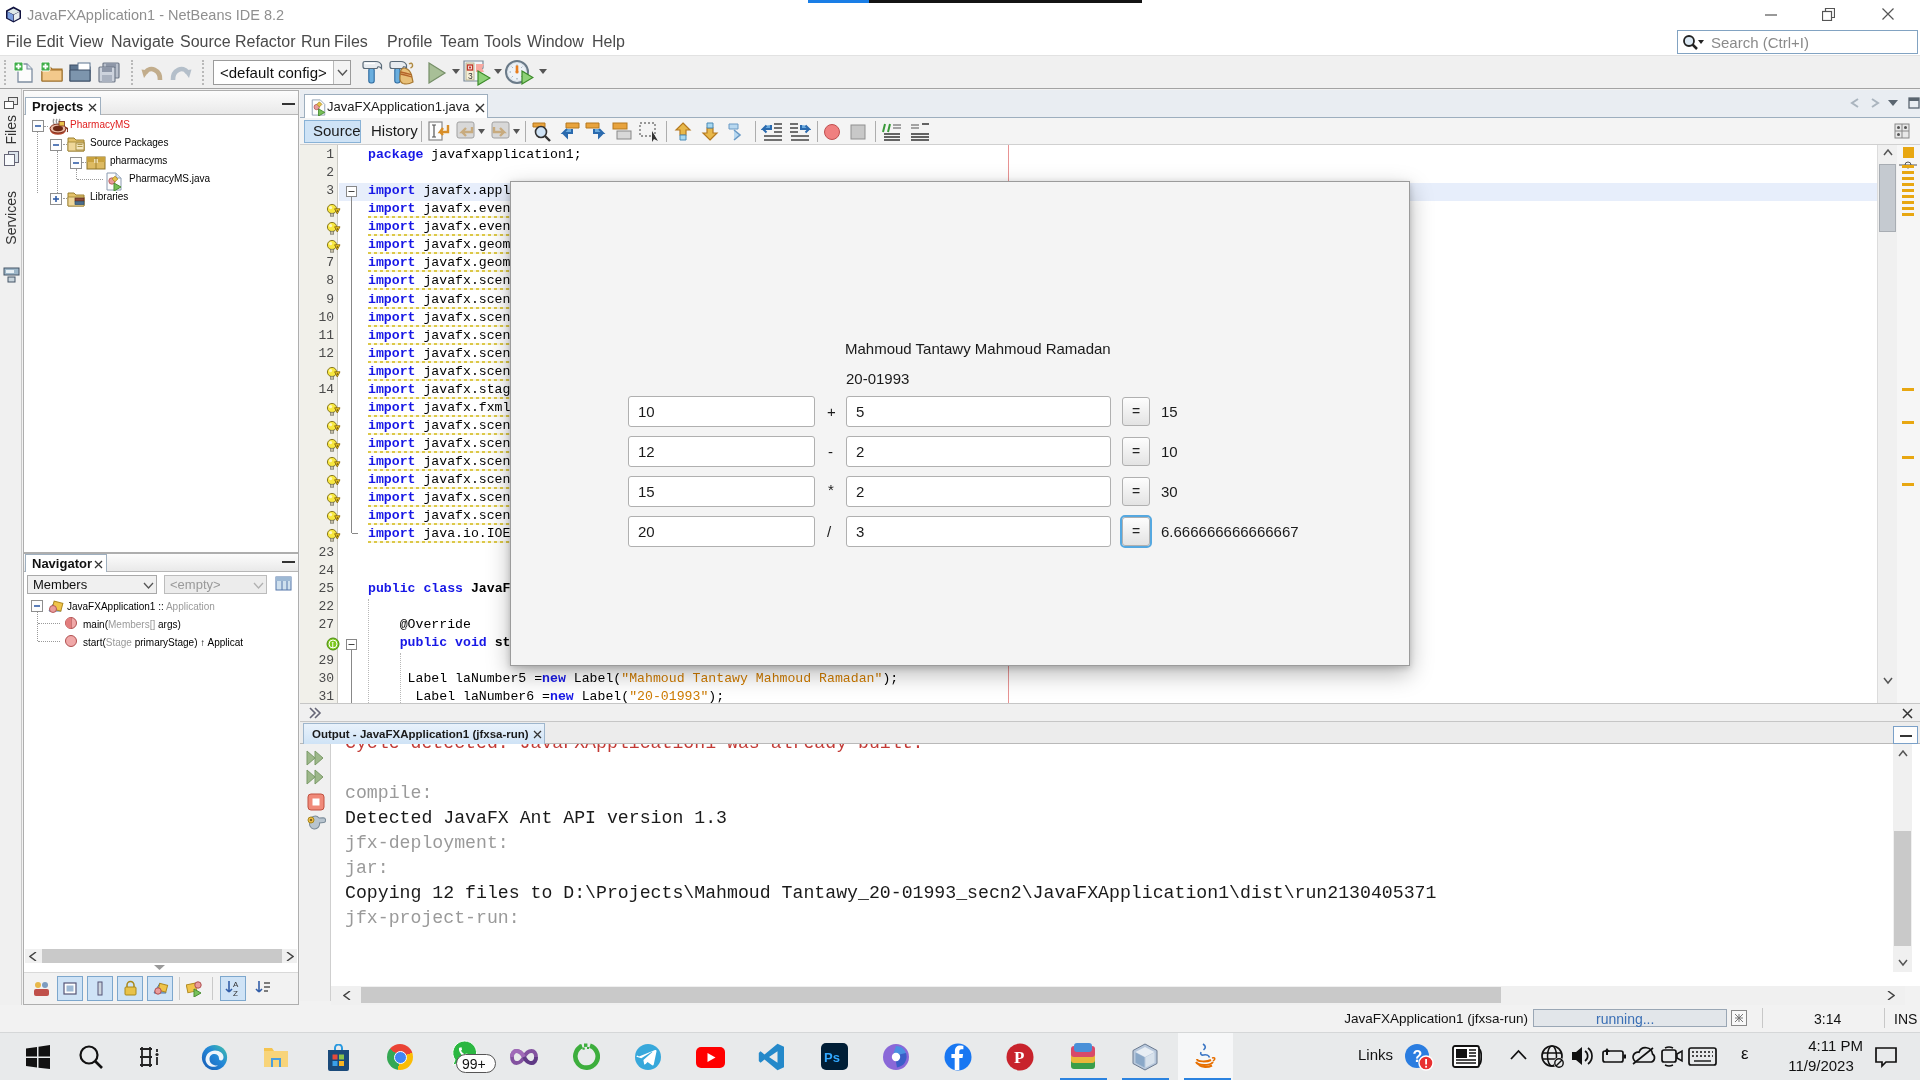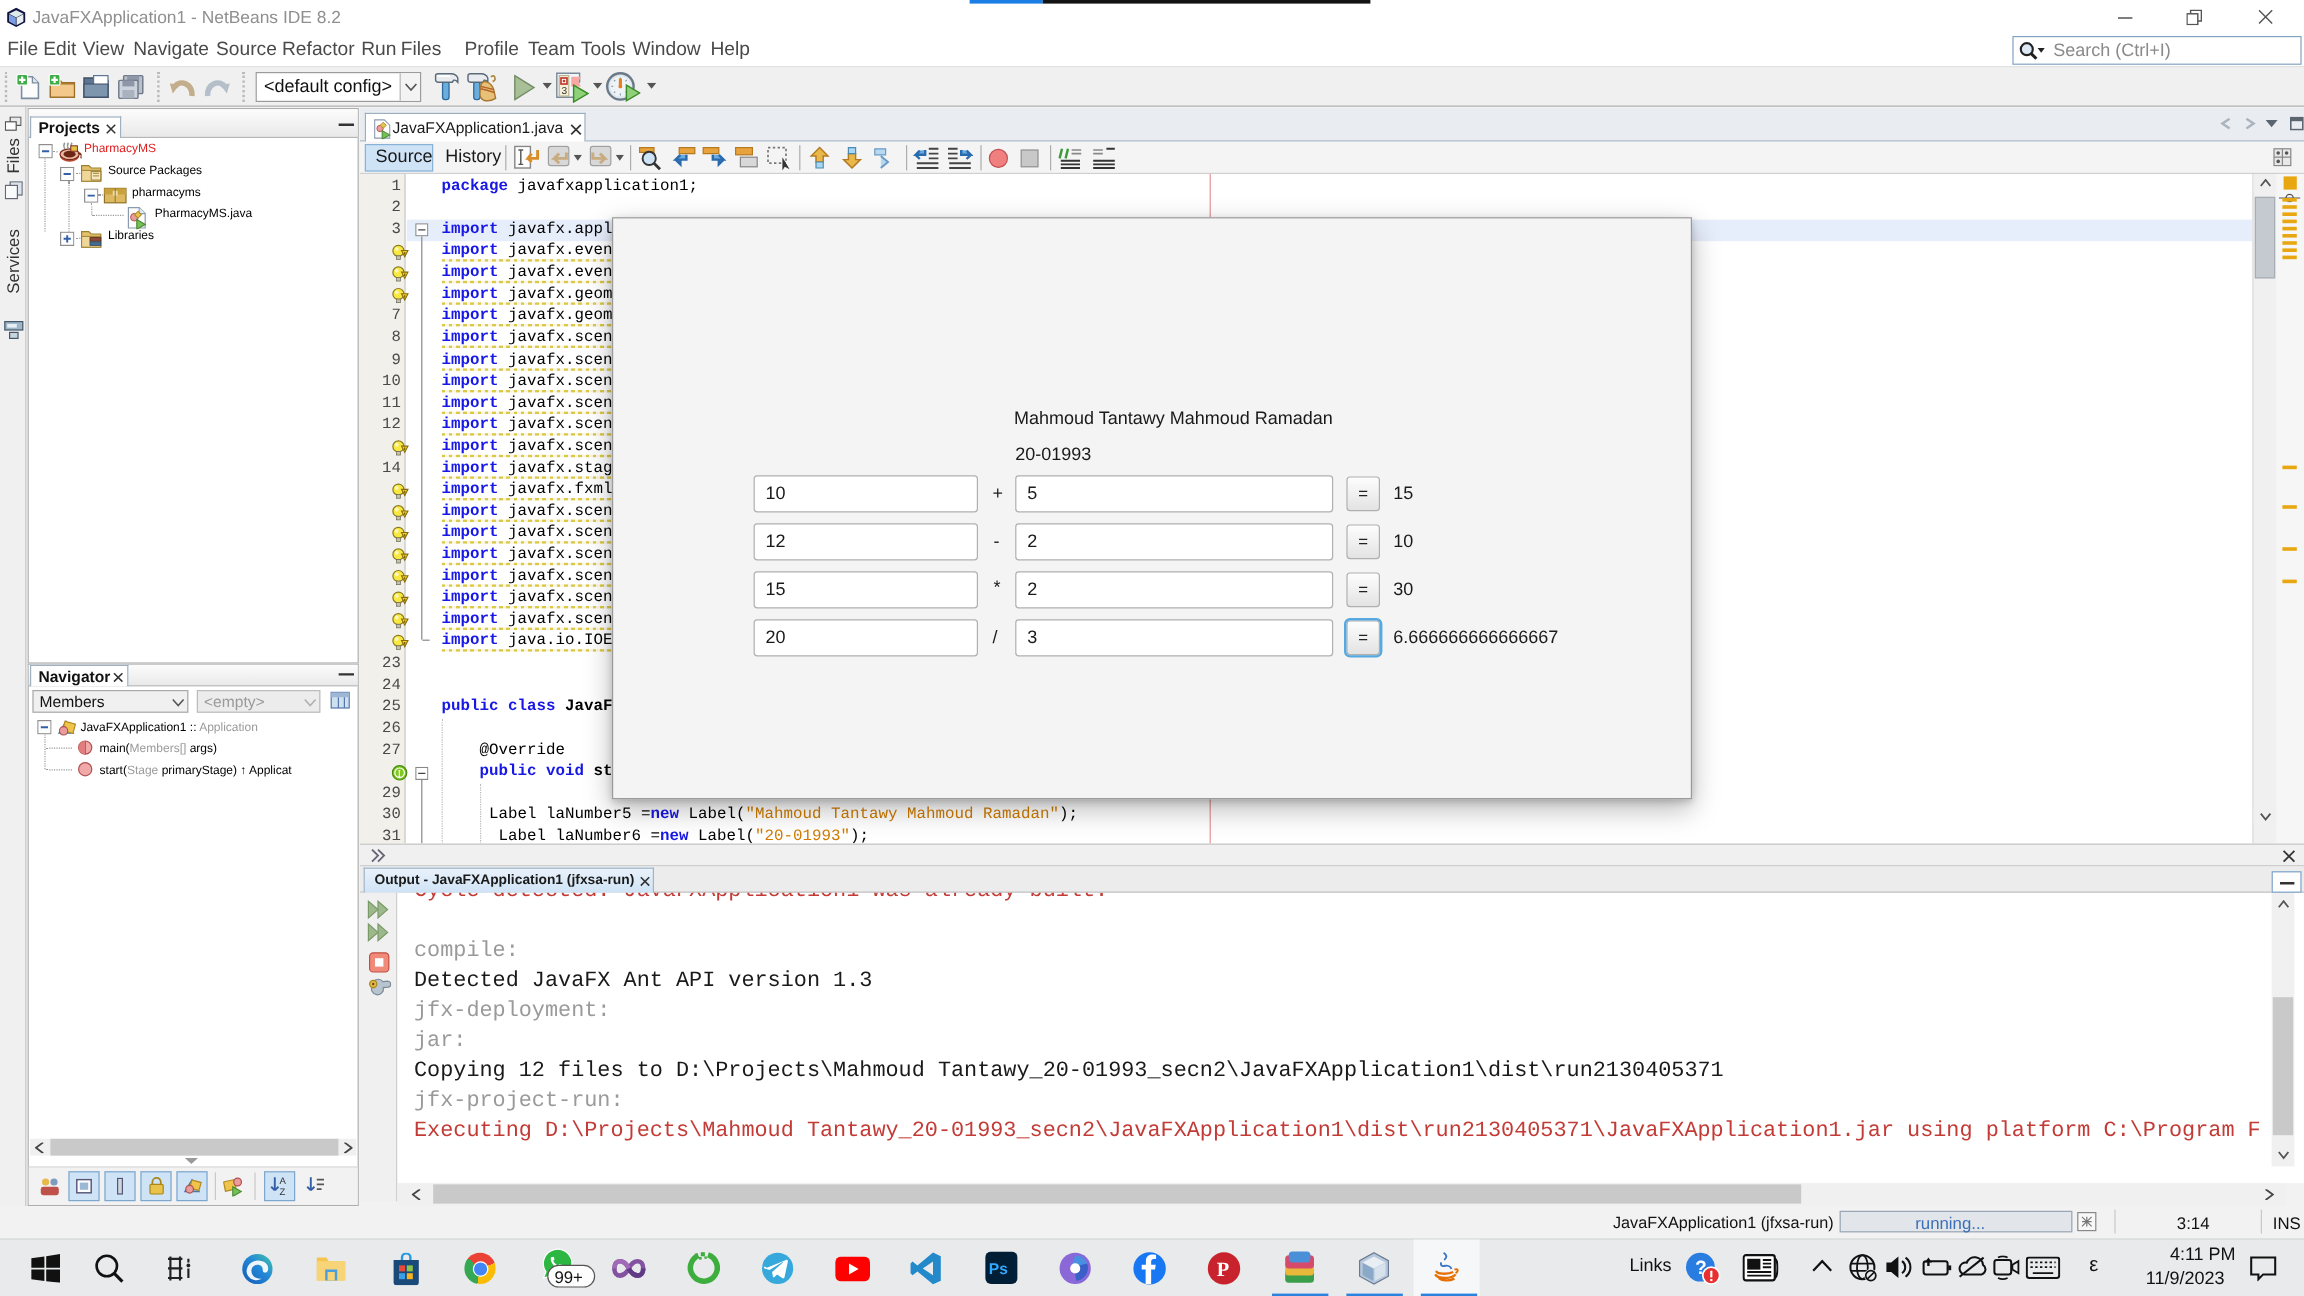--- a/index.html
+++ b/index.html
@@ -664,21 +664,21 @@
         <rect x="4.5" y="10.2" width="3.2" height="3" fill="#c8c0a8" stroke="#6a6a5a" stroke-width="0.6"></rect>
         <polygon points="8.6,5.8 14,5.8 11.3,11" fill="#f4d020" stroke="#8a6a10" stroke-width="0.9"></polygon>
         <line x1="11.3" y1="7" x2="11.3" y2="9" stroke="#5a4a00" stroke-width="0.9"></line>
       </svg>
     <div class="abs cline" style="left:68px;top:381px"><span class="kw">import</span><span class="pl"> java.io.IOException;</span></div>
     <div class="abs wave" style="left:68px;top:396px;width:214px"></div>
     <div class="abs lnum" style="left:0px;top:400px">23</div>
     <div class="abs lnum" style="left:0px;top:418px">24</div>
     <div class="abs lnum" style="left:0px;top:436px">25</div>
     <div class="abs cline" style="left:68px;top:436px"><span class="kw">public</span><span class="pl"> </span><span class="kw">class</span><span class="bd"> JavaFXApplication1 </span><span class="kw">extends</span><span class="pl"> Application {</span></div>
-    <div class="abs lnum" style="left:0px;top:454px">26</div>
+    <div class="abs lnum" style="left:0px;top:454px">22</div>
     <div class="abs lnum" style="left:0px;top:472px">27</div>
     <div class="abs cline" style="left:68px;top:472px"><span class="pl">    @Override</span></div>
     <svg class="abs" style="left:26px;top:492px" width="14" height="14">
         <circle cx="7" cy="7" r="6" fill="#7ec820" stroke="#4a8a10"></circle>
         <circle cx="7" cy="7" r="4" fill="none" stroke="#fff" stroke-width="1"></circle>
         <text x="5.2" y="10.5" font-size="9" fill="#fff" font-family="Liberation Serif">I</text>
       </svg>
     <div class="abs cline" style="left:68px;top:490px"><span class="pl">    </span><span class="kw">public</span><span class="pl"> </span><span class="kw">void</span><span class="bd"> start</span><span class="pl">(Stage primaryStage) {</span></div>
     <div class="abs lnum" style="left:0px;top:508px">29</div>
     <div class="abs lnum" style="left:0px;top:526px">30</div>
@@ -751,21 +751,20 @@
       </svg>
   </div>
   <div class="abs" id="output-body">
     <div class="abs oline red" style="left:45px;top:-11px">Cycle detected: JavaFXApplication1 was already built.</div>
     <div class="abs oline gray" style="left:45px;top:39px">compile:</div>
     <div class="abs oline" style="left:45px;top:64px">Detected JavaFX Ant API version 1.3</div>
     <div class="abs oline gray" style="left:45px;top:89px">jfx-deployment:</div>
     <div class="abs oline gray" style="left:45px;top:114px">jar:</div>
     <div class="abs oline" style="left:45px;top:139px">Copying 12 files to D:\Projects\Mahmoud Tantawy_20-01993_secn2\JavaFXApplication1\dist\run2130405371</div>
     <div class="abs oline gray" style="left:45px;top:164px">jfx-project-run:</div>
-    <div class="abs oline red" style="left:45px;top:189px">Executing D:\Projects\Mahmoud Tantawy_20-01993_secn2\JavaFXApplication1\dist\run2130405371\JavaFXApplication1.jar using platform C:\Program F</div>
   </div>
   <div class="abs" id="output-tools">
     <svg class="abs" style="left:5px;top:5px" width="22" height="18" viewBox="0 0 22 18">
         <polygon points="2,2 10,9 2,16" fill="#9db88a" stroke="#7a9a68"></polygon>
         <polygon points="10,2 18,9 10,16" fill="#9db88a" stroke="#7a9a68"></polygon>
       </svg>
     <svg class="abs" style="left:5px;top:24px" width="22" height="18" viewBox="0 0 22 18">
         <polygon points="2,2 10,9 2,16" fill="#9db88a" stroke="#7a9a68"></polygon>
         <polygon points="10,2 18,9 10,16" fill="#9db88a" stroke="#7a9a68"></polygon>
       </svg>

